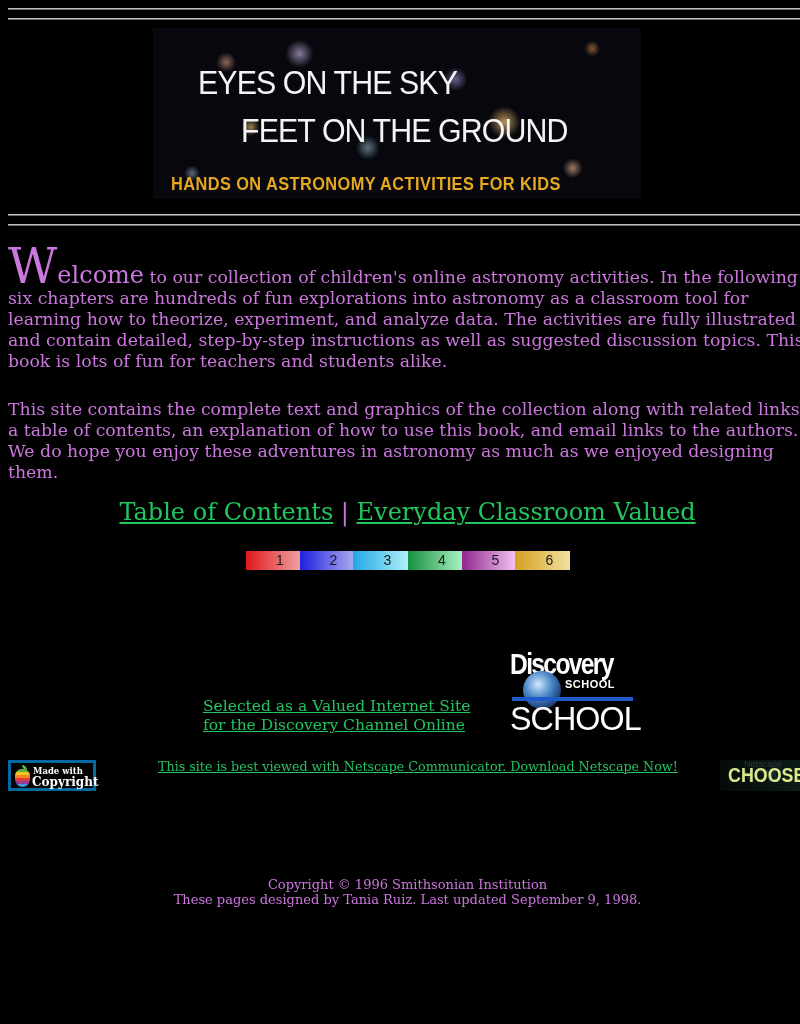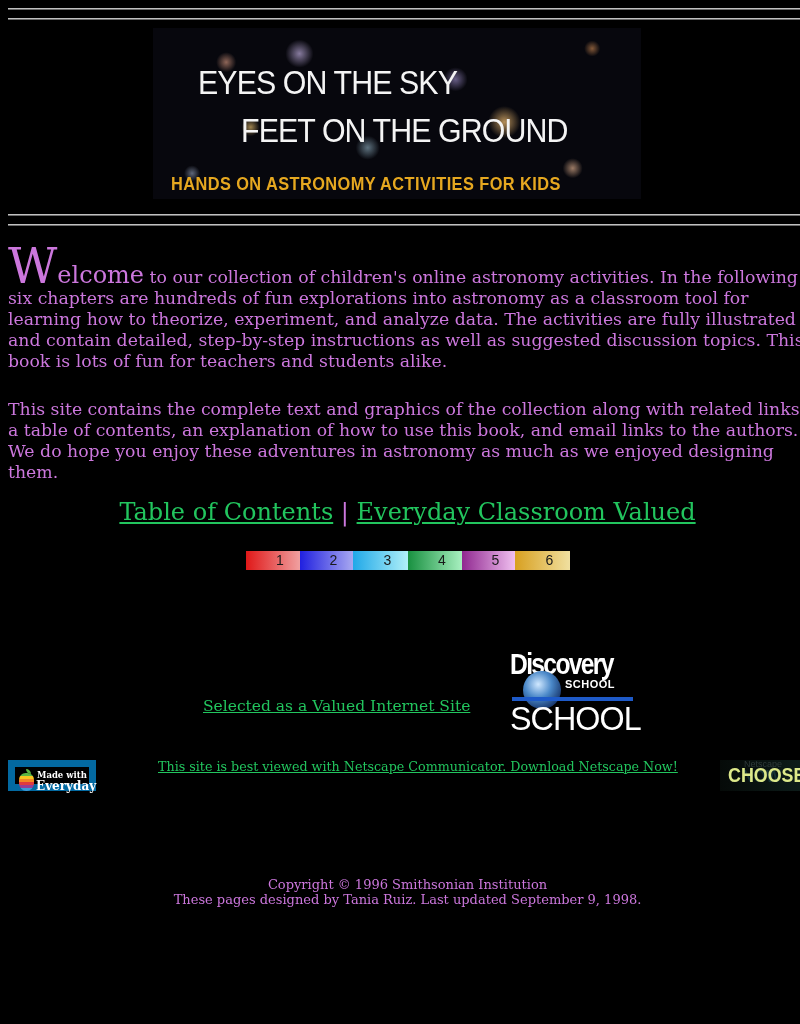--- a/index.html
+++ b/index.html
@@ -206,21 +206,21 @@
       transform-origin: left;
       white-space: nowrap;
     }
     .mac-badge {
       position: absolute;
       left: 8px;
       top: 760px;
       width: 88px;
       height: 31px;
       box-sizing: border-box;
-      border: 7px solid #0369a1;
+      border: 3px solid #0369a1;
       background: #000;
     }
     .mac-apple {
       position: absolute;
       left: 4px;
       top: 6px;
       width: 15px;
       height: 18px;
       border-radius: 7px 7px 8px 8px;
       background: linear-gradient(to bottom, #5bb543 0 18%, #f7c521 18% 34%, #f28624 34% 50%, #e03a3e 50% 66%, #953d96 66% 82%, #3b9ad8 82% 100%);
@@ -342,34 +342,35 @@
     <div class="chap" style="width: 54px; background: linear-gradient(to right, rgb(224, 24, 24), rgb(240, 160, 160));">1</div>
     <div class="chap" style="width: 53px; background: linear-gradient(to right, rgb(32, 32, 224), rgb(168, 168, 240));">2</div>
     <div class="chap" style="width: 55px; background: linear-gradient(to right, rgb(32, 168, 232), rgb(176, 240, 248));">3</div>
     <div class="chap" style="width: 54px; background: linear-gradient(to right, rgb(24, 144, 64), rgb(168, 240, 192));">4</div>
     <div class="chap" style="width: 53px; background: linear-gradient(to right, rgb(144, 40, 144), rgb(240, 192, 240));">5</div>
     <div class="chap" style="width: 55px; background: linear-gradient(to right, rgb(216, 160, 32), rgb(240, 224, 160));">6</div>
   </div>
 
 <a class="discovery-text">
   <span>Selected as a Valued Internet Site</span><br>
+  <span>for the Discovery Channel Online</span>
 </a>
 <div class="discovery-logo">
   <div class="disc-word">Discovery</div>
   <div class="disc-globe"></div>
   <div class="disc-channel">SCHOOL</div>
   <div class="disc-bar"></div>
   <div class="disc-school">SCHOOL</div>
 </div>
 
 <div class="mac-badge">
   <div class="mac-apple"></div>
   <div class="mac-leaf"></div>
   <div class="mac-made">Made with</div>
-  <div class="mac-name">Everyday</div>
+  <div class="mac-name">Copyright</div>
 </div>
 
 <a class="netscape-text">This site is best viewed with Netscape Communicator. Download Netscape Now!</a>
 
 <div class="netscape-badge">
   <div class="ns-small">Netscape</div>
   <div class="ns-now">NOW</div>
   <div class="ns-choose">CHOOSE</div>
 </div>
 

